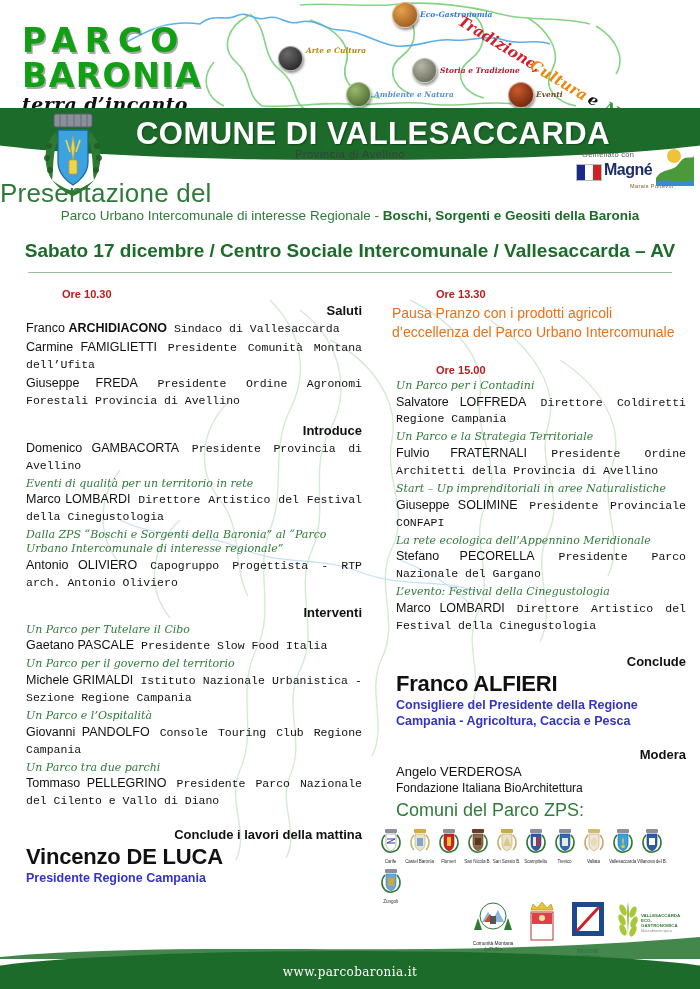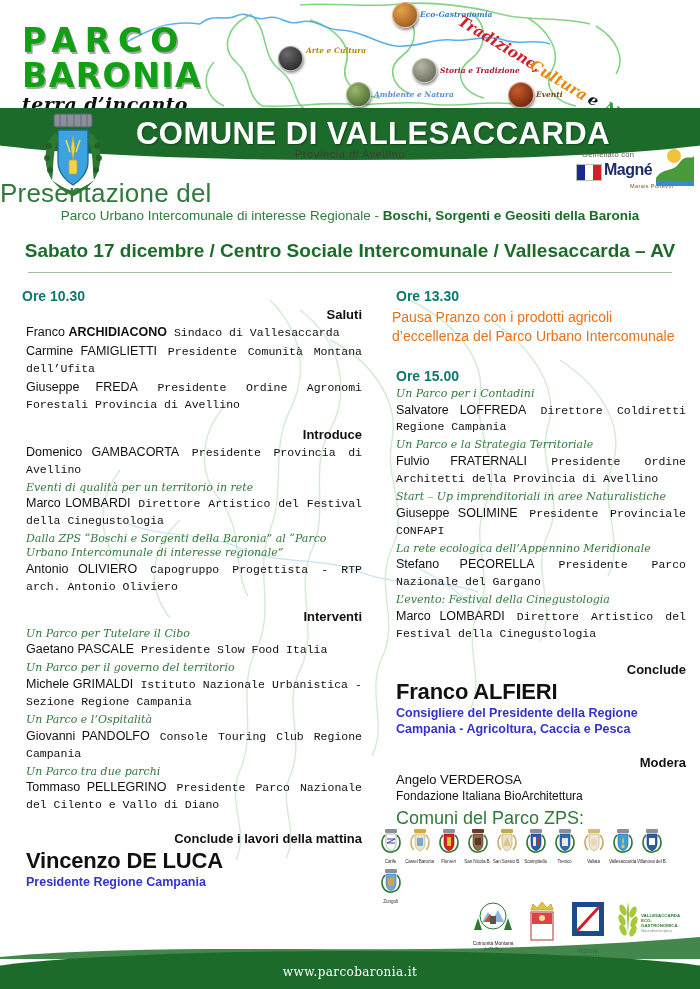--- a/index.html
+++ b/index.html
@@ -137,22 +137,22 @@
   }
 
   
   .col {
     position: absolute; top: 286px; z-index: 6;
   }
   .col-left  { left: 22px;  width: 340px; }
   .col-right { left: 388px; width: 298px; }
 
   .ore {
-    font-weight: bold; font-size: 14px; color: #0f766e;
-    margin-top: 2px; margin-bottom: 3px;
+    font-weight: bold; font-size: 11px; color: #b91c1c;
+    margin-top: 2px; margin-bottom: 3px; margin-left: 40px;
   }
   .section-head {
     font-weight: bold; font-size: 13px; color: #111;
     padding-left: 12px; margin-top: 14px; margin-bottom: 2px; text-align: right;
   }
   .script {
     font-family: "DejaVu Serif", serif;
     font-style: italic; font-size: 11px; color: #2f7a3a;
     line-height: 1.25; margin-top: 3px; padding-left: 4px;
   }

